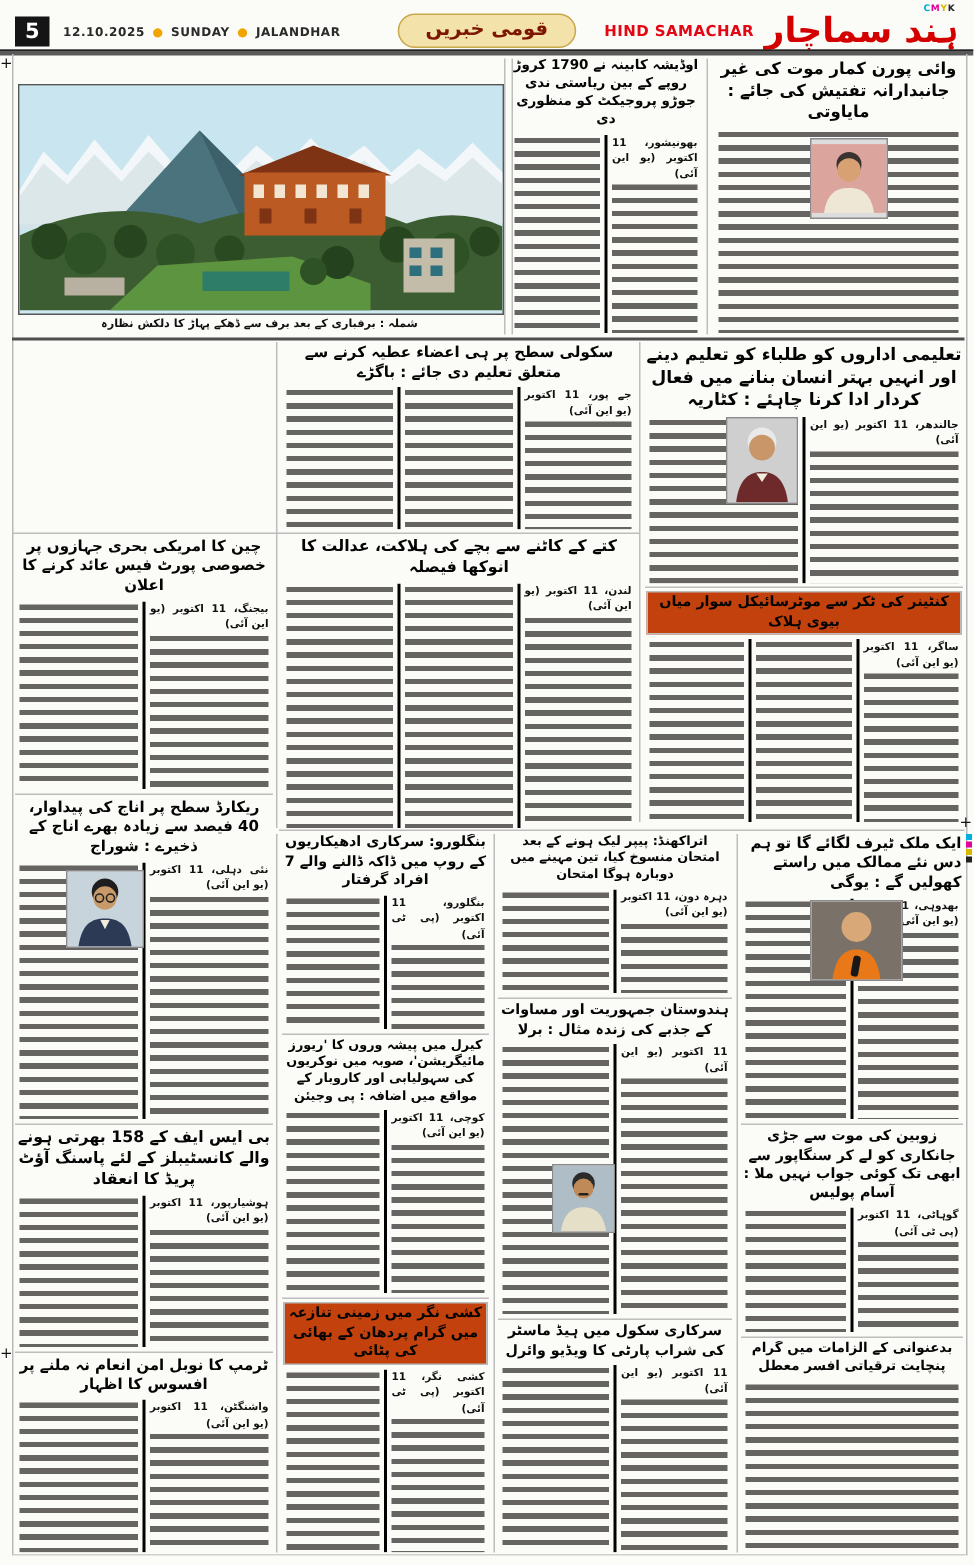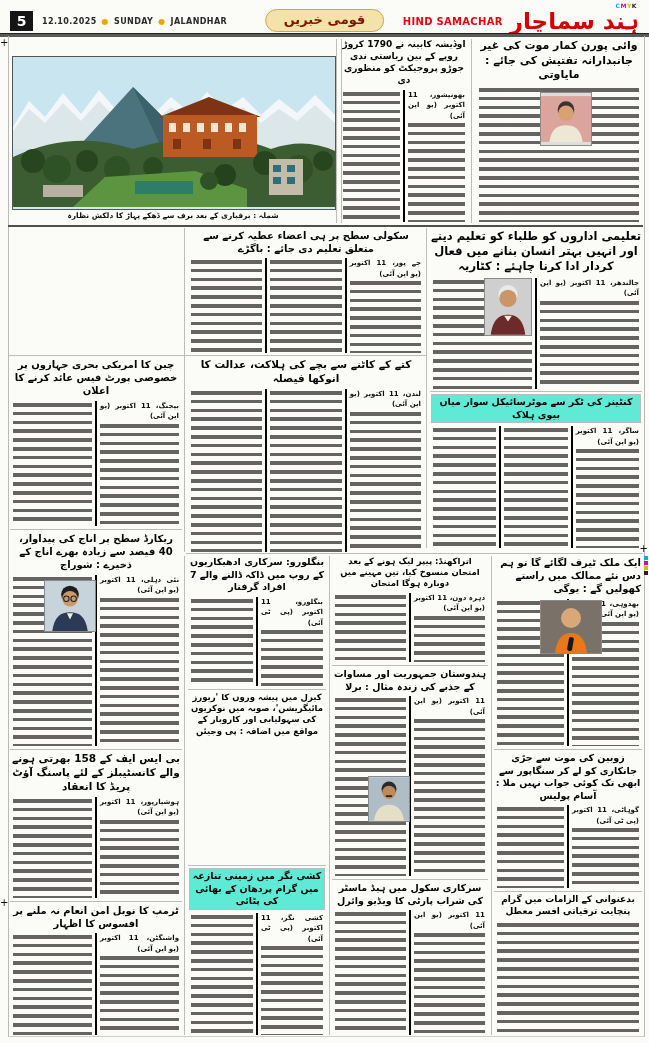--- a/index.html
+++ b/index.html
@@ -30,21 +30,21 @@
   .colorbars{position:absolute;right:0;top:556px;width:5px;}
   .colorbars div{width:4px;height:4px;margin-bottom:1px;}
   
   .vr{position:absolute;width:1px;background:#bdbdbd;}
   .vr.dbl{width:4px;background:transparent;border-left:1px solid #bdbdbd;border-right:1px solid #bdbdbd;}
   .hr{position:absolute;height:1px;background:#bdbdbd;}
   .hr.strong{height:2px;background:#4f4f4f;}
   
   .art{position:absolute;display:flex;flex-direction:column;overflow:hidden;}
   .art h2{margin:0 1px 2px;text-align:center;font-weight:bold;line-height:1.32;color:#040404;}
-  .art h2.shade{background:#5eead4;border:1px solid #bcbcba;padding:1px 2px;}
+  .art h2.shade{background:#c2410c;border:1px solid #bcbcba;padding:1px 2px;}
   .abody{flex:1;display:flex;overflow:hidden;margin-top:1px;}
   .subcol{flex:1;min-width:0;display:flex;flex-direction:column;padding:0 3px;}
   .subcol:not(:last-child){border-left:2px solid #000000;}
   .dl{font-size:7px;font-weight:bold;color:#101010;line-height:1.5;text-align:justify;}
   .greek{flex:1;margin-top:2px;
     background-image:repeating-linear-gradient(to bottom, rgba(45,42,40,.72) 0px, rgba(45,42,40,.72) 3.6px, transparent 3.6px, transparent 8.8px);}
   
   .photo{position:absolute;z-index:3;border:1px solid #8a8a8a;background:#ddd;box-sizing:border-box;}
   .photo svg{display:block;width:100%;height:100%;}
   .mainphoto{position:absolute;left:12px;top:56px;width:322px;height:152px;border:1px solid #555;background:#cfe9f2;}
@@ -299,20 +299,29 @@
         <div class="greek"></div>
       </div>
     <div class="subcol">
         <div class="greek"></div>
       </div>
   </div>
 </div>
 
 <div class="art" dir="rtl" style="left:188px;top:692px;width:138px;height:170px;">
   <h2 style="font-size:8.5px;">کیرل میں پیشہ وروں کا 'ریورز مائیگریشن'، صوبہ میں نوکریوں کی سہولیابی اور کاروبار کے مواقع میں اضافہ : پی وجیئن</h2>
+  <div class="abody">
+    <div class="subcol">
+        <span class="dl">کوچی، 11 اکتوبر (یو این آئی)</span>
+        <div class="greek"></div>
+      </div>
+    <div class="subcol">
+        <div class="greek"></div>
+      </div>
+  </div>
 </div>
 
 <div class="art" dir="rtl" style="left:188px;top:868px;width:138px;height:167px;">
   <h2 class="shade" style="font-size:9.5px;">کشی نگر میں زمینی تنازعہ میں گرام پردھان کے بھائی کی پٹائی</h2>
   <div class="abody">
     <div class="subcol">
         <span class="dl">کشی نگر، 11 اکتوبر (پی ٹی آئی)</span>
         <div class="greek"></div>
       </div>
     <div class="subcol">

